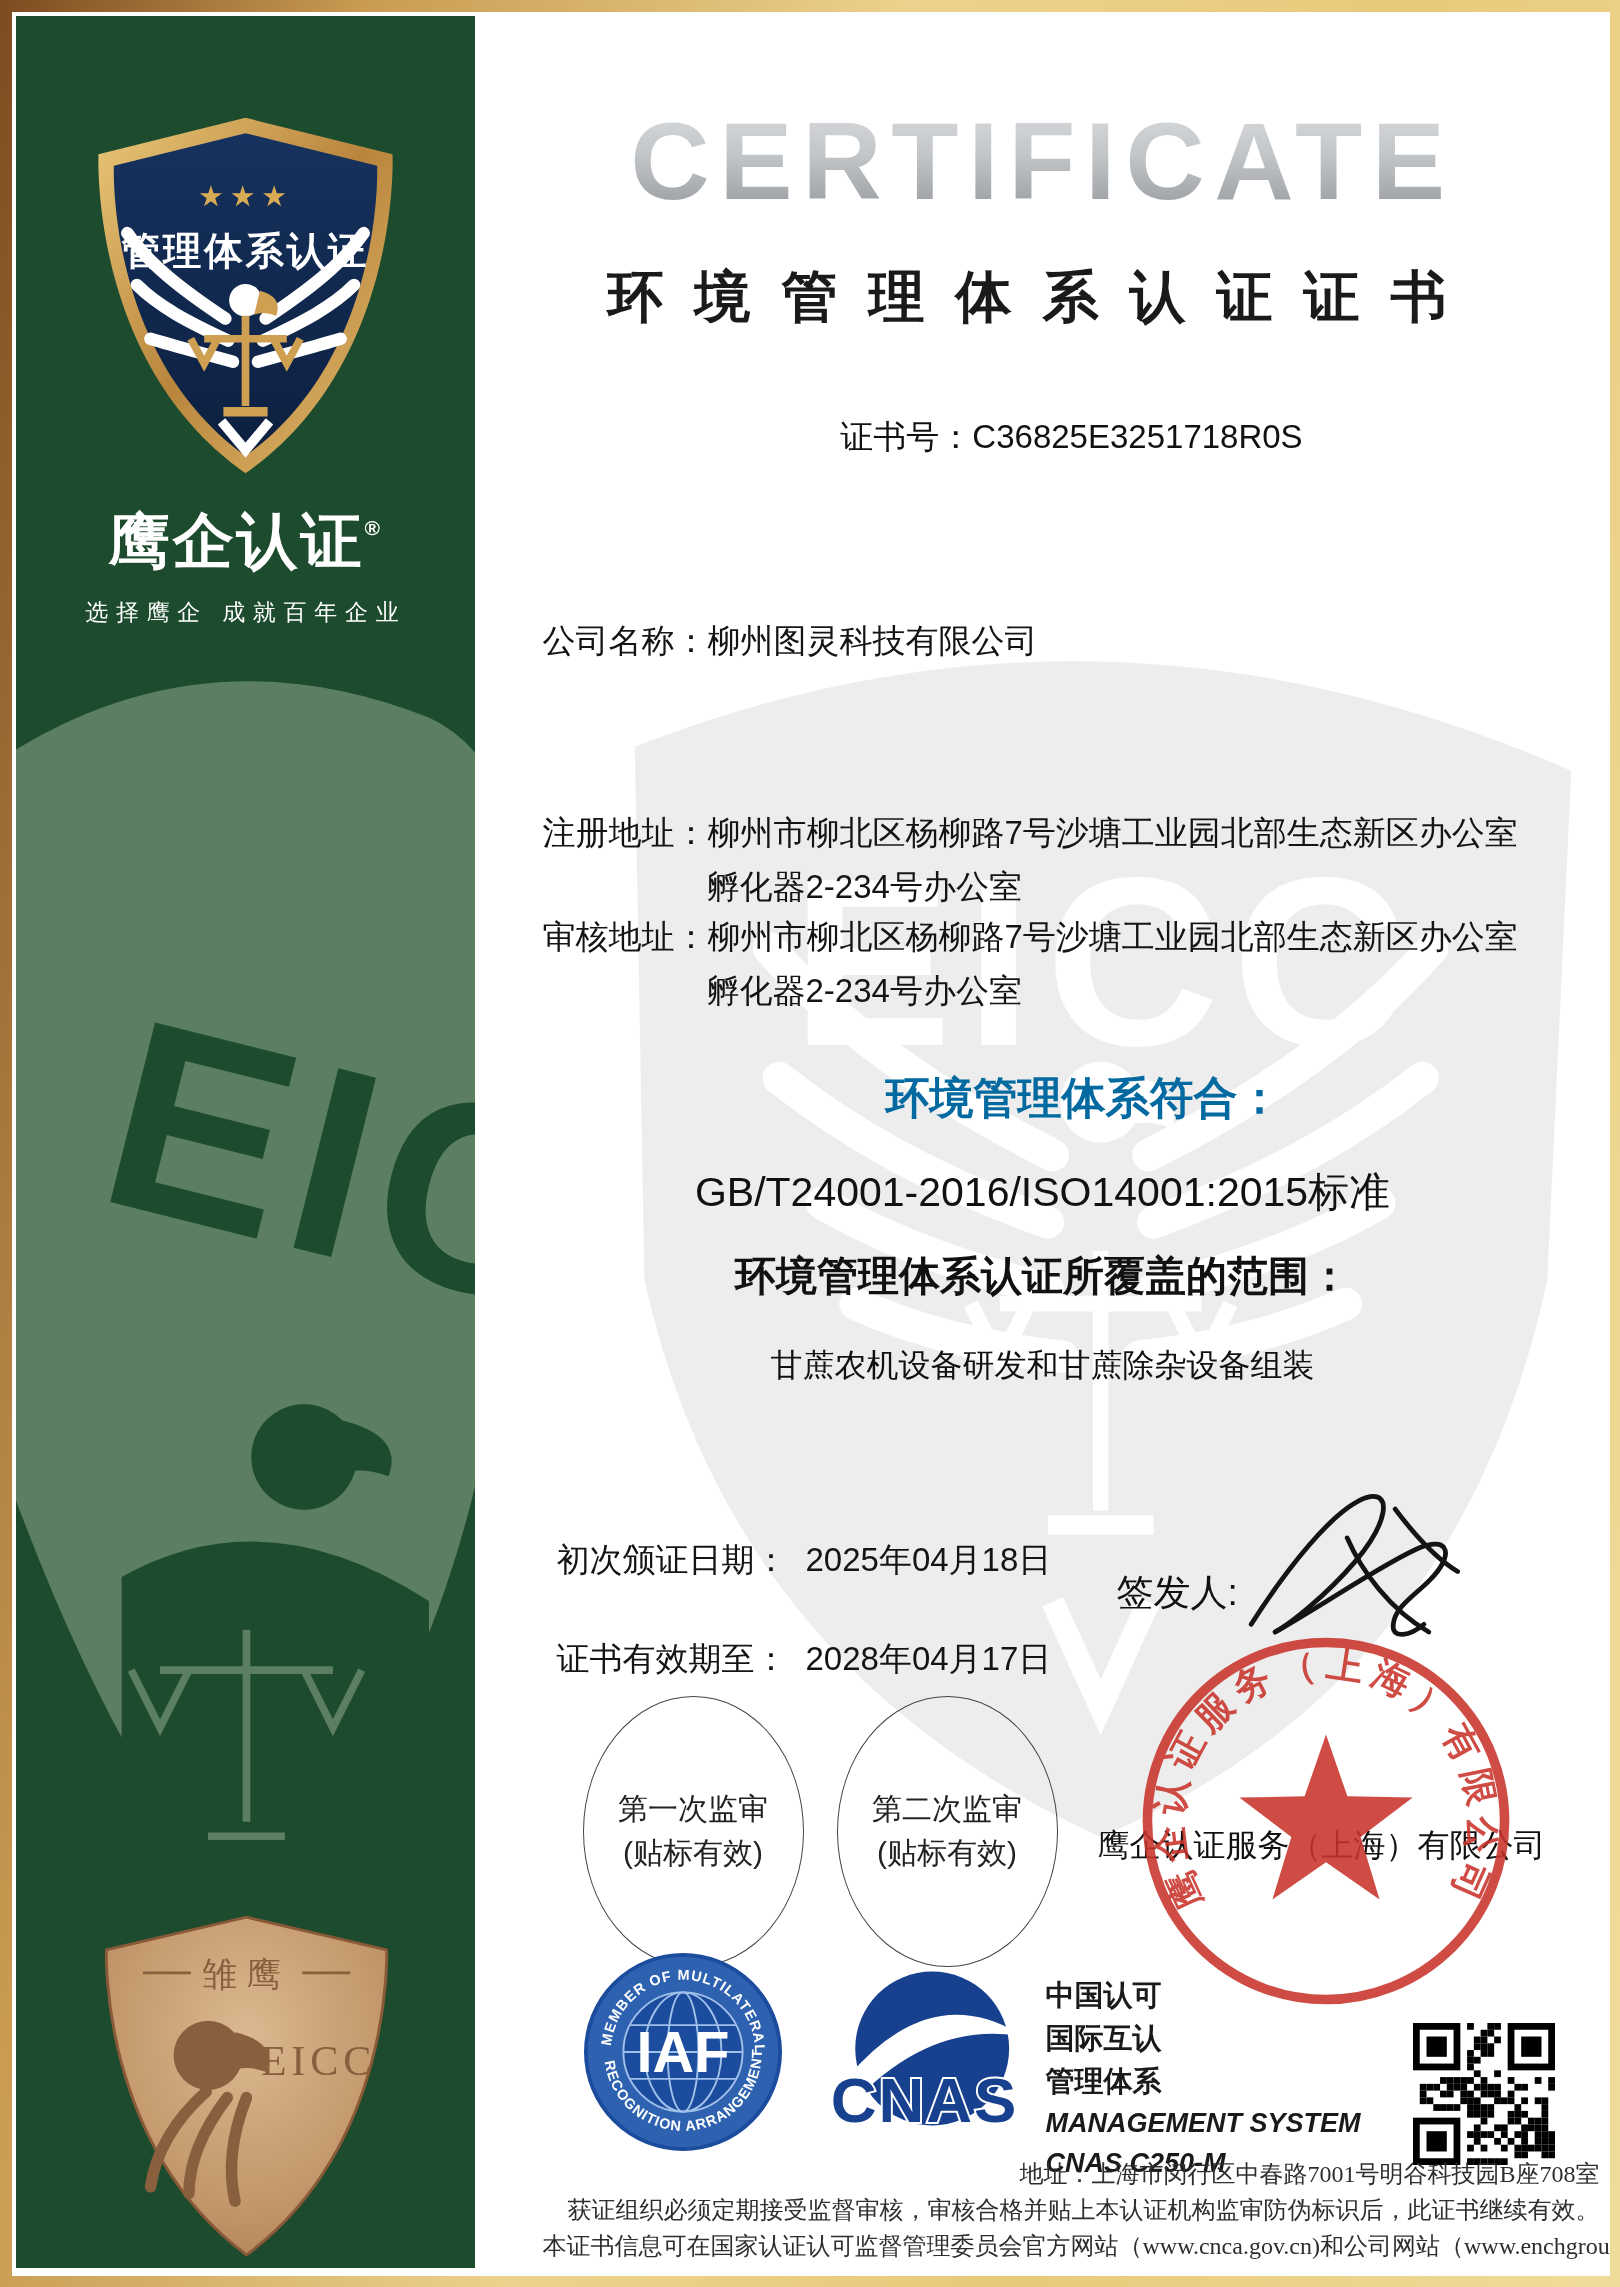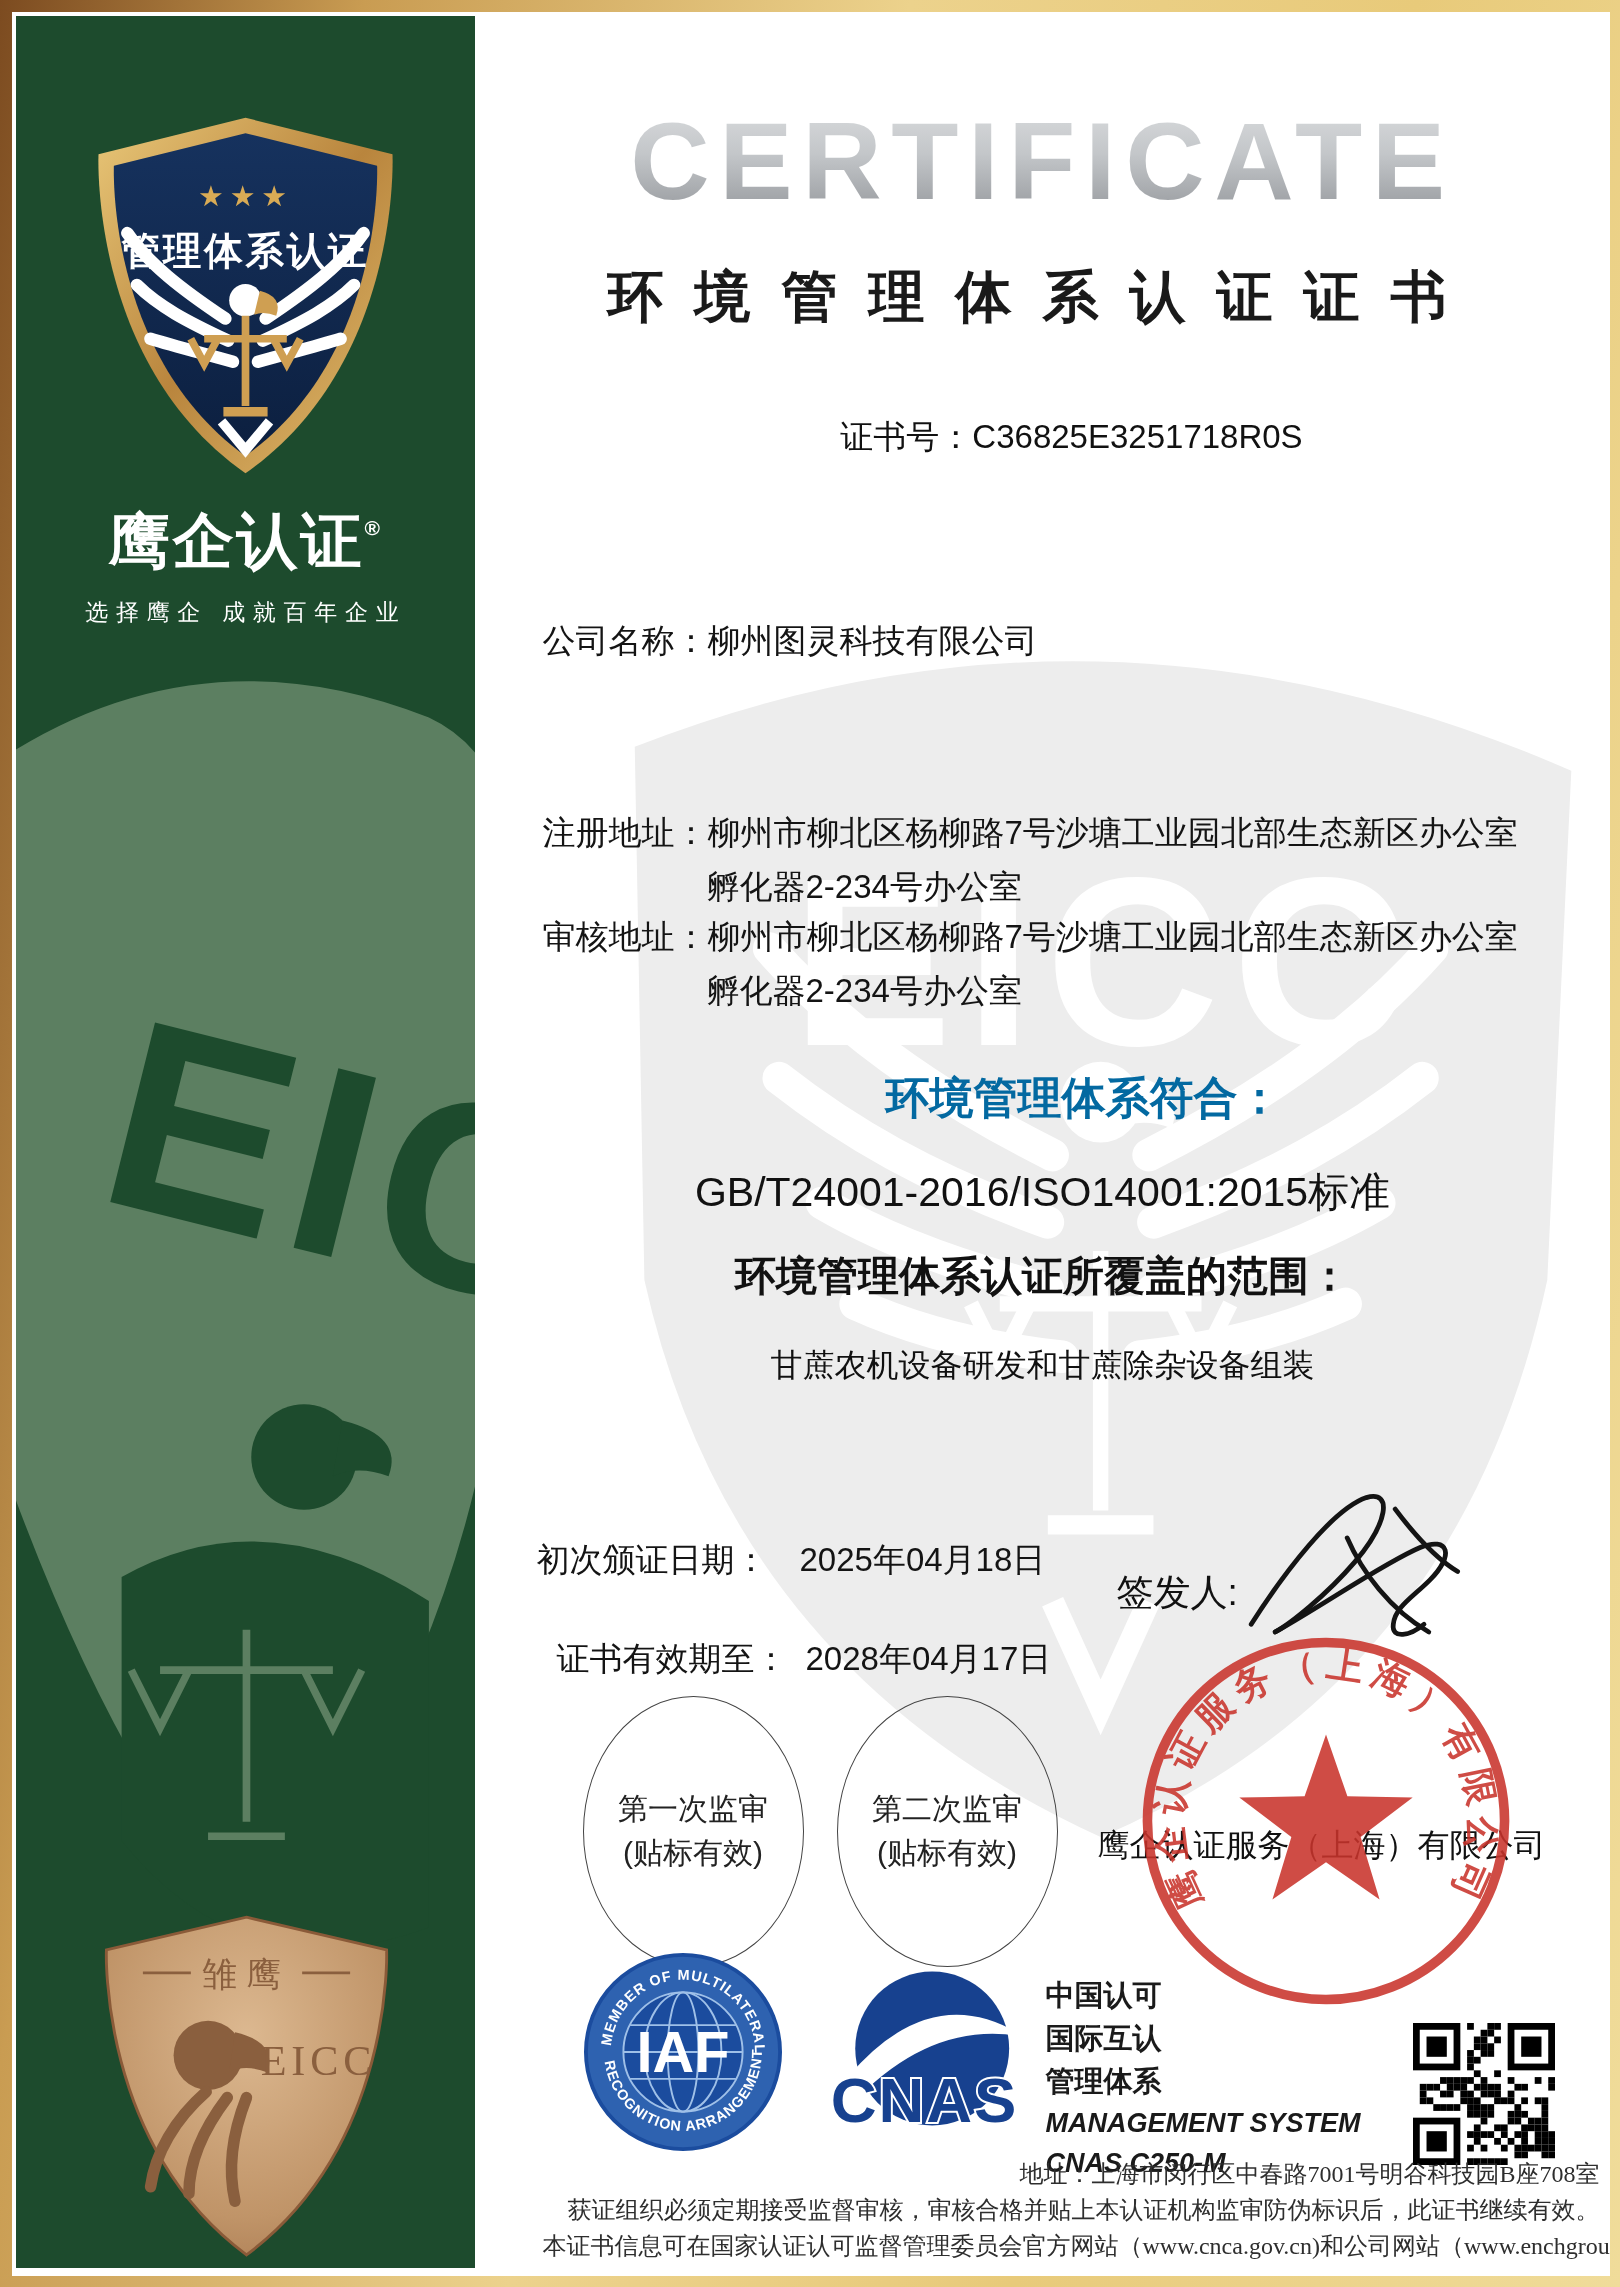--- a/index.html
+++ b/index.html
@@ -185,21 +185,21 @@
     <div class="abs field" style="left:531px;top:903px;">
       <span>审核地址：</span><span>柳州市柳北区杨柳路7号沙塘工业园北部生态新区办公室</span>
     </div>
     <div class="abs addr2" style="left:695px;top:957px;">孵化器2-234号办公室</div>
 
     <div class="abs main-center sec-h1">环境管理体系符合：</div>
     <div class="abs main-center sec-std">GB/T24001-2016/ISO14001:2015标准</div>
     <div class="abs main-center sec-h2">环境管理体系认证所覆盖的范围：</div>
     <div class="abs main-center sec-scope">甘蔗农机设备研发和甘蔗除杂设备组装</div>
 
-    <div class="abs date-row" style="left:525px;top:1526px;gap:14px;">
+    <div class="abs date-row" style="left:545px;top:1526px;">
       <span>初次颁证日期：</span>
       <span class="val">2025年04月18日</span>
     </div>
     <div class="abs date-row" style="left:545px;top:1625px;">
       <span>证书有效期至：</span>
       <span class="val">2028年04月17日</span>
     </div>
 
     <div class="abs sign-label">签发人:</div>
     <svg class="abs" style="left:1220px;top:1468px;" width="240" height="183" viewBox="0 0 250 190">

